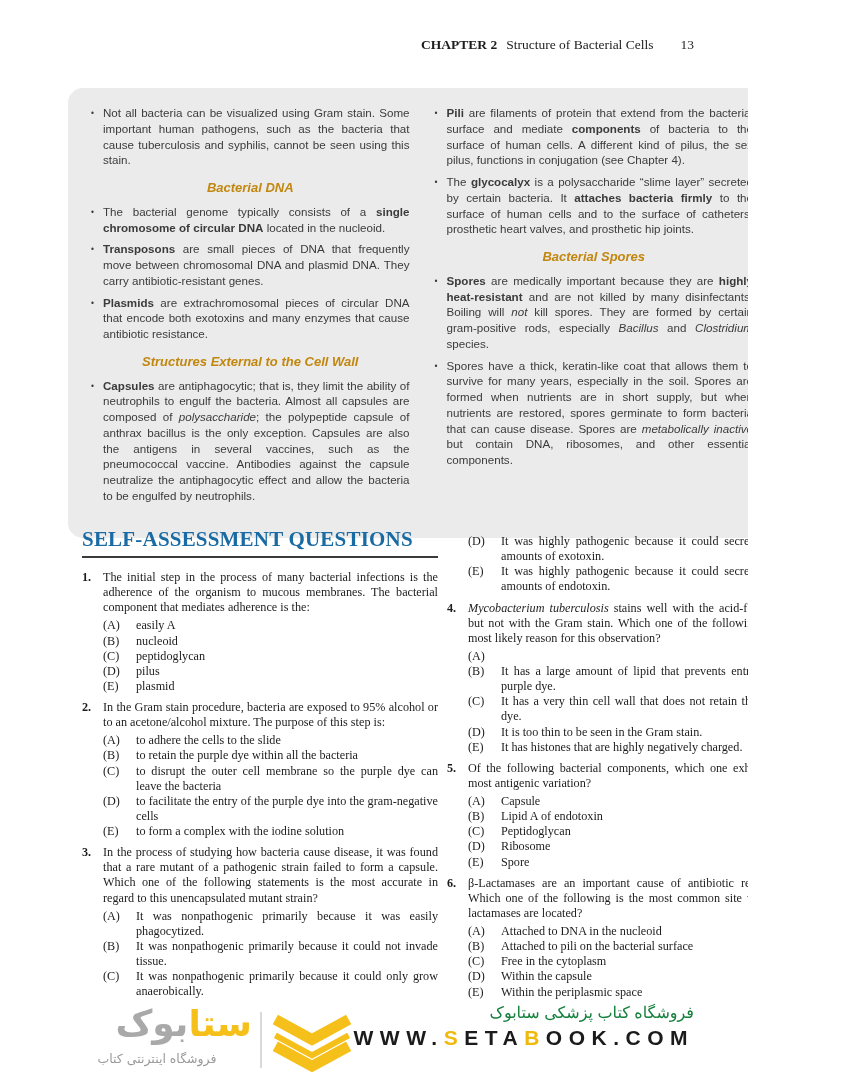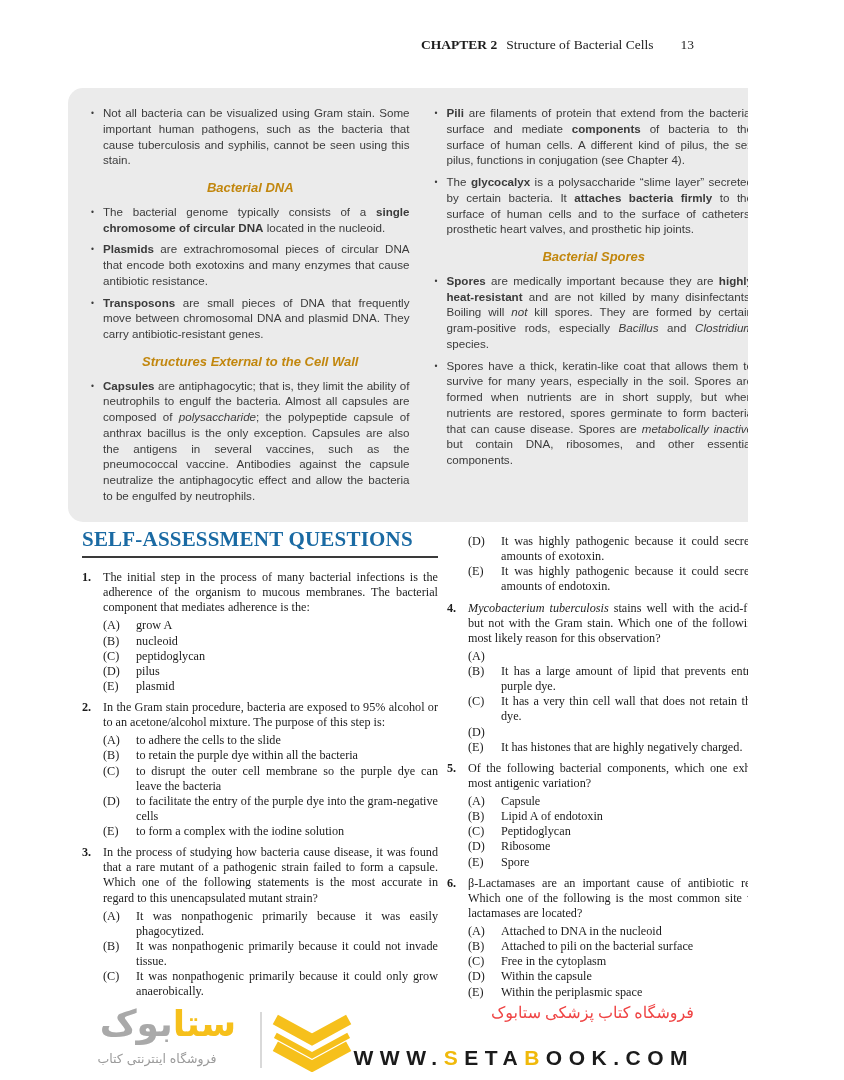--- a/index.html
+++ b/index.html
@@ -13,21 +13,21 @@
   *{box-sizing:border-box}
   html,body{margin:0;padding:0;background:#ffffff}
   .page{position:relative;width:748px;height:1080px;background:#ffffff;overflow:hidden;font-family:"Liberation Sans",sans-serif}
 
   
   .page-header{position:absolute;top:37px;right:54px;font-family:"Liberation Serif",serif;font-size:13.5px;color:#1d1d1d;white-space:nowrap}
   .chapter{font-weight:700;margin-right:9px}
   .pagenum{margin-left:27px}
 
   
-  .summary-box{position:absolute;left:68px;top:88px;width:708px;min-height:408px;background:var(--boxbg);border-radius:15px;padding:17px 23px 12px;display:flex;gap:25px}
+  .summary-box{position:absolute;left:68px;top:88px;width:708px;min-height:408px;background:var(--boxbg);border-radius:15px;padding:17px 23px 28px;display:flex;gap:25px}
   .box-col{flex:1;min-width:0;font-size:11.6px;line-height:1.36;color:#3b3b3b;text-align:justify}
   .box-heading{color:var(--orange);font-weight:700;font-style:italic;font-size:13px;margin:11px 0 7px;text-align:center}
   .box-bullet{display:flex;margin-bottom:6px}
   .bullet-dot{flex:none;width:12px;color:#3b3b3b}
   .bullet-dot::before{content:"\2022";font-size:8.5px;position:relative;top:-1px}
   .box-para{display:flex;margin-bottom:6px}
   .flow{flex:1;min-width:0}
   .b{font-weight:700}
   .i{font-style:italic}
 
@@ -40,31 +40,31 @@
   #q-right{left:447px;top:534px;width:345px}
   .question{display:flex;margin-bottom:6px}
   .q-num{flex:none;width:21px;font-weight:700}
   .q-body{flex:1;min-width:0}
   .q-stem{text-align:justify;margin-bottom:3px}
   .opt{display:flex;text-align:justify}
   .opt-label{flex:none;width:33px}
   .opt-text{flex:1;min-width:0}
 
   
-  .logo-word{position:absolute;left:69px;top:1002px;width:198px;text-align:center;font-family:"DejaVu Sans",sans-serif;font-weight:700;font-size:36px;line-height:1.2;cursor:pointer}
+  .logo-word{position:absolute;left:54px;top:1002px;width:198px;text-align:right;font-family:"DejaVu Sans",sans-serif;font-weight:700;font-size:36px;line-height:1.2;cursor:pointer}
   .wm-y{color:var(--yellow)}
   .wm-g{color:var(--wm-gray)}
   .logo-sub{position:absolute;left:58px;top:1051px;width:198px;text-align:center;font-family:"DejaVu Sans",sans-serif;font-size:12.5px;color:#9b9b9b}
   .logo-sep{position:absolute;left:260px;top:1012px;width:2px;height:56px;background:#d9d9d9}
   .emblem{position:absolute;left:270px;top:1012px;width:84px;height:60px}
   .emblem .ch{fill:none;stroke:var(--yellow)}
   .emblem .thick{stroke-width:13}
   .emblem .thin{stroke-width:7}
   .footer-right{position:absolute;right:54px;top:1003px;text-align:right}
-  .store-line{font-family:Liberation Serif, serif;font-size:16px;color:#ef4444;margin-bottom:24px}
+  .store-line{font-family:Liberation Sans, sans-serif;font-size:16px;color:#15803d;margin-bottom:4px}
   .domain{font-family:"Liberation Sans",sans-serif;font-size:21px;font-weight:700;letter-spacing:6.5px;color:#1b1b1b;white-space:nowrap;cursor:pointer}
   .dy{color:var(--domain-yellow)}
 </style>
 </head>
 <body>
 
 <div class="page">
 
   <div class="page-header">
     <span class="chapter">CHAPTER 2</span><span class="chapter-title">Structure of Bacterial Cells</span><span class="pagenum">13</span>
@@ -76,25 +76,25 @@
           <span class="bullet-dot"></span>
           <div class="flow"><span>Not all bacteria can be visualized using Gram stain. Some important human pathogens, such as the bacteria that cause tuberculosis and syphilis, cannot be seen using this stain.</span></div>
         </div>
         <div class="box-heading">Bacterial DNA</div>
         <div class="box-bullet">
           <span class="bullet-dot"></span>
           <div class="flow"><span>The bacterial genome typically consists of a </span><span class="b">single chromosome of circular DNA</span><span> located in the nucleoid.</span></div>
         </div>
         <div class="box-bullet">
           <span class="bullet-dot"></span>
+          <div class="flow"><span class="b">Transposons</span><span> are small pieces of DNA that frequently move between chromosomal DNA and plasmid DNA. They carry antibiotic-resistant genes.</span></div>
+        </div>
+        <div class="box-bullet">
+          <span class="bullet-dot"></span>
           <div class="flow"><span class="b">Plasmids</span><span> are extrachromosomal pieces of circular DNA that encode both exotoxins and many enzymes that cause antibiotic resistance.</span></div>
-        </div>
-        <div class="box-bullet">
-          <span class="bullet-dot"></span>
-          <div class="flow"><span class="b">Transposons</span><span> are small pieces of DNA that frequently move between chromosomal DNA and plasmid DNA. They carry antibiotic-resistant genes.</span></div>
         </div>
         <div class="box-heading">Structures External to the Cell Wall</div>
         <div class="box-bullet">
           <span class="bullet-dot"></span>
           <div class="flow"><span class="b">Capsules</span><span> are antiphagocytic; that is, they limit the ability of neutrophils to engulf the bacteria. Almost all capsules are composed of </span><span class="i">polysaccharide</span><span>; the polypeptide capsule of anthrax bacillus is the only exception. Capsules are also the antigens in several vaccines, such as the pneumococcal vaccine. Antibodies against the capsule neutralize the antiphagocytic effect and allow the bacteria to be engulfed by neutrophils.</span></div>
         </div>
       </div>
     <div class="box-col" id="box-right">
         <div class="box-bullet">
           <span class="bullet-dot"></span>
@@ -119,21 +119,21 @@
   <h1 class="saq-title">SELF-ASSESSMENT QUESTIONS</h1>
   <div class="saq-rule"></div>
 
   <div class="q-col" id="q-left">
       <div class="question">
         <span class="q-num">1.</span>
         <div class="q-body">
           <div class="q-stem"><span>The initial step in the process of many bacterial infections is the adherence of the organism to mucous membranes. The bacterial component that mediates adherence is the:</span></div>
           <div class="opt">
             <span class="opt-label">(A)</span>
-            <span class="opt-text">grow A</span>
+            <span class="opt-text">easily A</span>
           </div>
           <div class="opt">
             <span class="opt-label">(B)</span>
             <span class="opt-text">nucleoid</span>
           </div>
           <div class="opt">
             <span class="opt-label">(C)</span>
             <span class="opt-text">peptidoglycan</span>
           </div>
           <div class="opt">
@@ -215,20 +215,21 @@
           <div class="opt">
             <span class="opt-label">(B)</span>
             <span class="opt-text">It has a large amount of lipid that prevents entry of the purple dye.</span>
           </div>
           <div class="opt">
             <span class="opt-label">(C)</span>
             <span class="opt-text">It has a very thin cell wall that does not retain the purple dye.</span>
           </div>
           <div class="opt">
             <span class="opt-label">(D)</span>
+            <span class="opt-text">It is too thin to be seen in the Gram stain.</span>
           </div>
           <div class="opt">
             <span class="opt-label">(E)</span>
             <span class="opt-text">It has histones that are highly negatively charged.</span>
           </div>
         </div>
       </div>
       <div class="question">
         <span class="q-num">5.</span>
         <div class="q-body">

